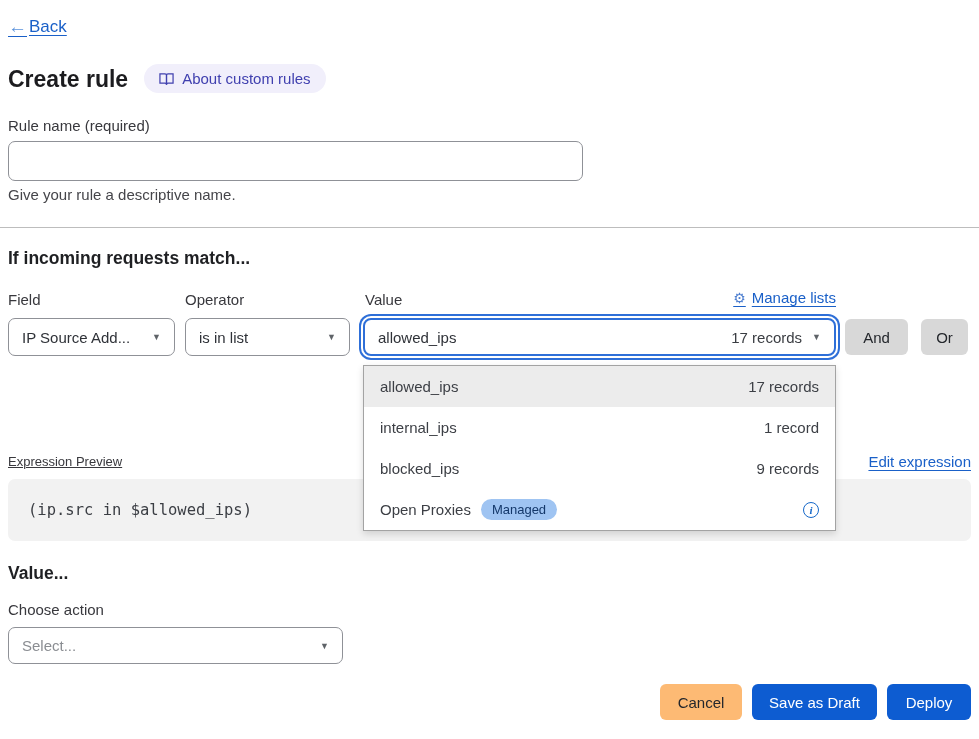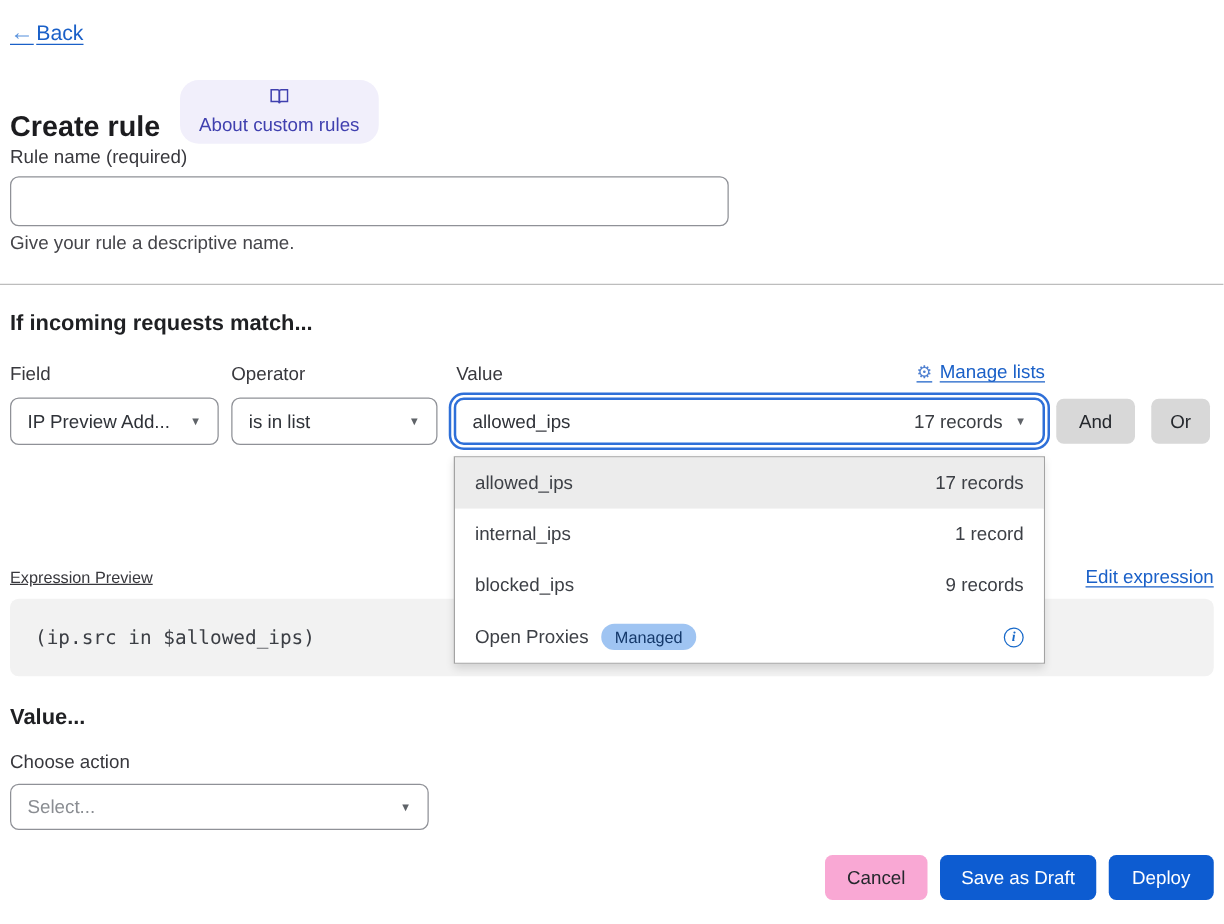--- a/index.html
+++ b/index.html
@@ -10,21 +10,21 @@
   a, .link { color:#1a60c8; text-decoration:underline; text-underline-offset:3px; cursor:pointer; }
 
   
   .back-link { position:absolute; left:8px; top:16px; font-size:17px; display:flex; align-items:center; gap:2px; }
   .back-arrow { color:#5b93dd; text-decoration:none; font-size:19px; }
 
   
   .title-row { position:absolute; left:8px; top:64px; display:flex; align-items:flex-end; gap:16px; }
   .page-title { font-size:23px; font-weight:bold; color:#1c1c1f; }
   .about-badge { display:flex; align-items:center; gap:8px; background:#f1effb; color:#4040af;
-                 font-size:15px; padding:6px 15px; border-radius:15px; text-decoration:none; cursor:pointer;flex-direction:column; }
+                 font-size:15px; padding:6px 15px; border-radius:15px; text-decoration:none; cursor:pointer; }
 
   
   .field-label { position:absolute; font-size:15px; color:#38383d; }
   .rule-name-input { position:absolute; left:8px; top:141px; width:575px; height:40px;
                      border:1px solid #8f9197; border-radius:7px; font-size:15px; padding:0 12px;
                      font-family:inherit; color:#2e3035; outline:none; }
   .helper-text { position:absolute; left:8px; top:186px; font-size:15px; color:#45454a; }
 
   .divider { position:absolute; left:0; top:227px; width:979px; height:1px; background:#bdbdbd; }
 
@@ -73,21 +73,21 @@
   .expr-code { font-family:"DejaVu Sans Mono","Liberation Mono",monospace; font-size:15.5px;
                color:#3b3e44; padding-left:20px; }
 
   
   .action-select { left:8px; top:627px; width:335px; height:37px; }
   .placeholder { color:#8a8d92; }
 
   
   .footer-btn { position:absolute; top:684px; height:36px; border:none; border-radius:6px;
                 font-size:15px; font-family:inherit; cursor:pointer; }
-  .cancel-btn { left:660px; width:82px; background:#f9a8d4; color:#24272c; }
+  .cancel-btn { left:660px; width:82px; background:#fdba74; color:#24272c; }
   .blue-btn { background:#0d5cd1; color:#fff; }
   .save-draft-btn { left:752px; width:125px; }
   .deploy-btn { left:887px; width:84px; }
 </style>
 </head>
 <body>
 
 <div class="page">
 
   <a class="back-link">
@@ -117,21 +117,21 @@
   <label class="field-label" style="left:8px; top:291px;">Field</label>
   <label class="field-label" style="left:185px; top:291px;">Operator</label>
   <label class="field-label" style="left:365px; top:291px;">Value</label>
 
   <a class="manage-lists">
     <span class="gear-icon">⚙</span>
     <span>Manage lists</span>
   </a>
 
   <div class="select-box field-select">
-    <span>IP Preview Add...</span>
+    <span>IP Source Add...</span>
     <span class="chevron">▼</span>
   </div>
 
   <div class="select-box operator-select">
     <span>is in list</span>
     <span class="chevron">▼</span>
   </div>
 
   <div class="select-box value-select">
     <span>allowed_ips</span>

